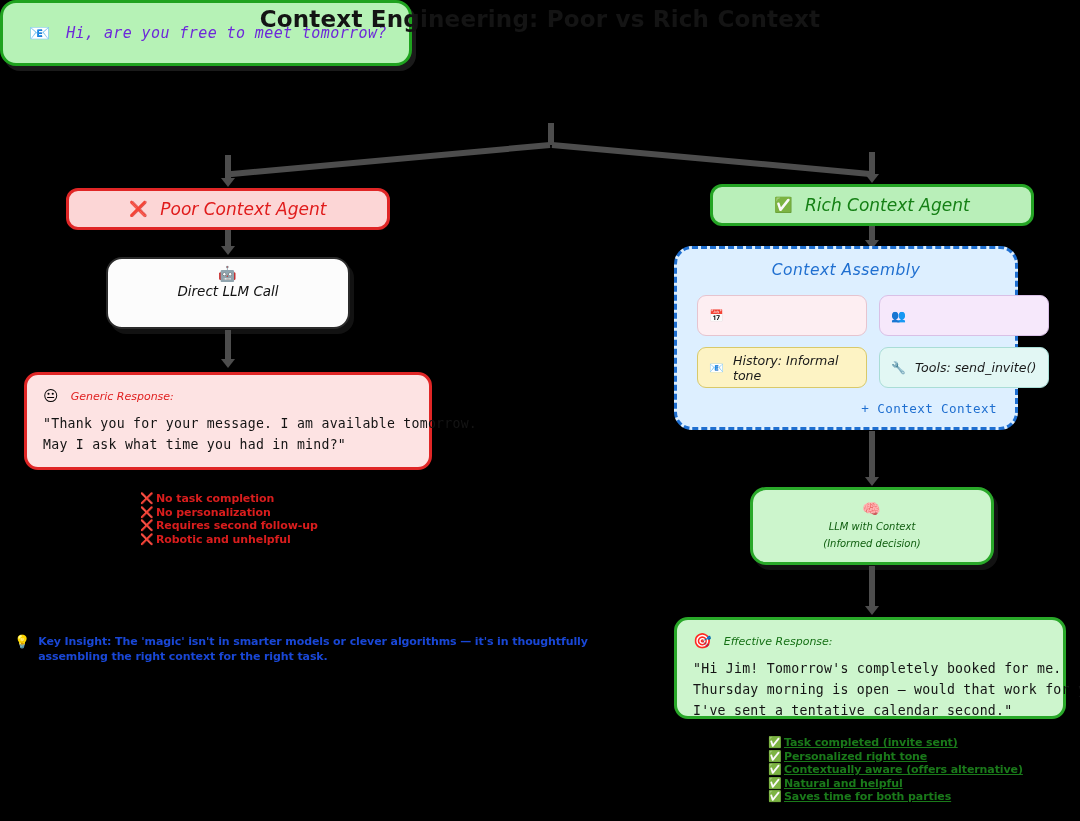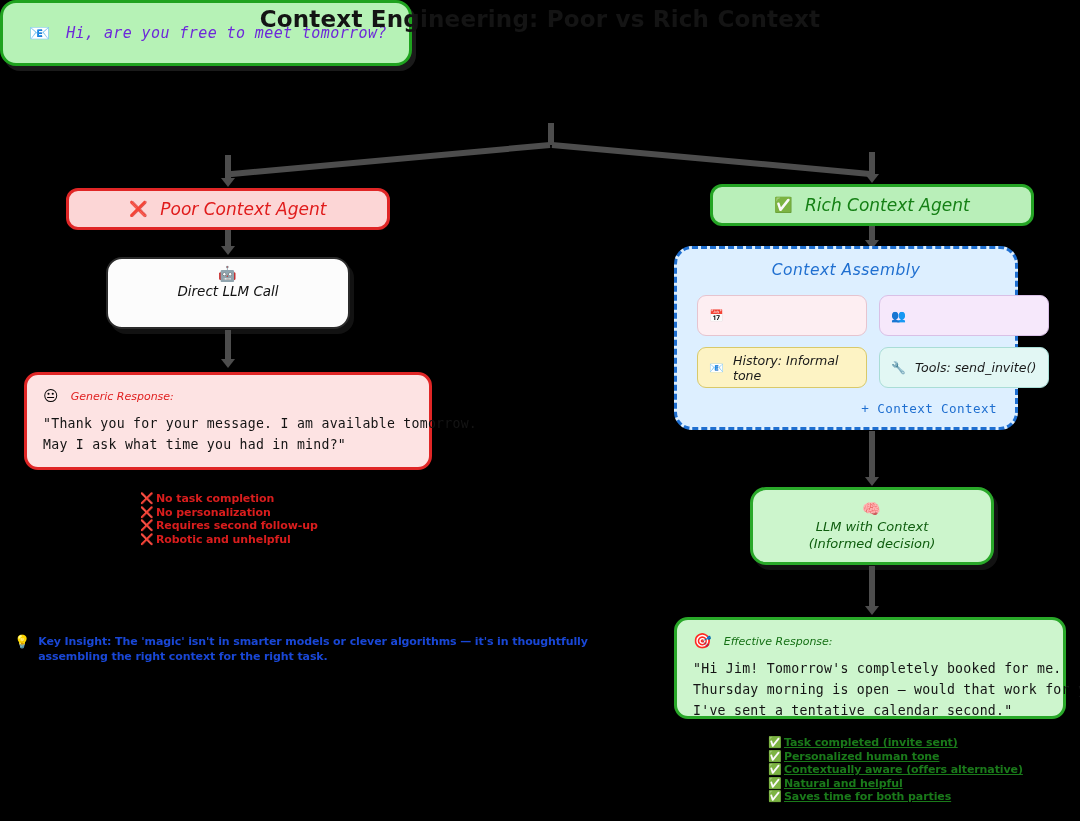--- a/index.html
+++ b/index.html
@@ -70,21 +70,21 @@
   .llm-plain .l1, .llm-plain .l2 { font-size:13.5px; color:#111; line-height:16px; }
 
   
   .llm-ctx {
     left:750px; top:487px; width:244px; height:78px;
     background:#ccf5cc; border:3px solid #2aa82a; border-radius:16px;
     text-align:center; padding-top:10px;
     box-shadow:4px 5px 0 rgba(255,255,255,0.07);
   }
   .llm-ctx .emoji { font-size:15px; display:block; line-height:18px; }
-  .llm-ctx .l1, .llm-ctx .l2 { font-size:13px; color:#0e5d0e; line-height:17px; }
+  .llm-ctx .l1, .llm-ctx .l2 { font-size:10px; color:#0e5d0e; line-height:17px; }
 
   
   .resp { border-radius:14px; padding:12px 16px 10px 16px; }
   .resp .head { display:flex; align-items:center; margin-bottom:8px; }
   .resp .head .emoji { font-size:15px; margin-right:12px; }
   .resp .head .lbl { font-size:11px; }
   .resp .line { font-size:13.2px; letter-spacing:0.25px; line-height:21px; color:#141414; white-space:pre; }
 
   .resp-poor {
     left:24px; top:372px; width:408px; height:98px;
@@ -272,21 +272,21 @@
     <div class="line mono">I've sent a tentative calendar second."</div>
   </div>
 
   <div class="blist blist-good">
     <div class="row">
       <span class="mk">✅</span>
       <span class="tx">Task completed (invite sent)</span>
     </div>
     <div class="row">
       <span class="mk">✅</span>
-      <span class="tx">Personalized human tone</span>
+      <span class="tx">Personalized right tone</span>
     </div>
     <div class="row">
       <span class="mk">✅</span>
       <span class="tx">Contextually aware (offers alternative)</span>
     </div>
     <div class="row">
       <span class="mk">✅</span>
       <span class="tx">Natural and helpful</span>
     </div>
     <div class="row">

